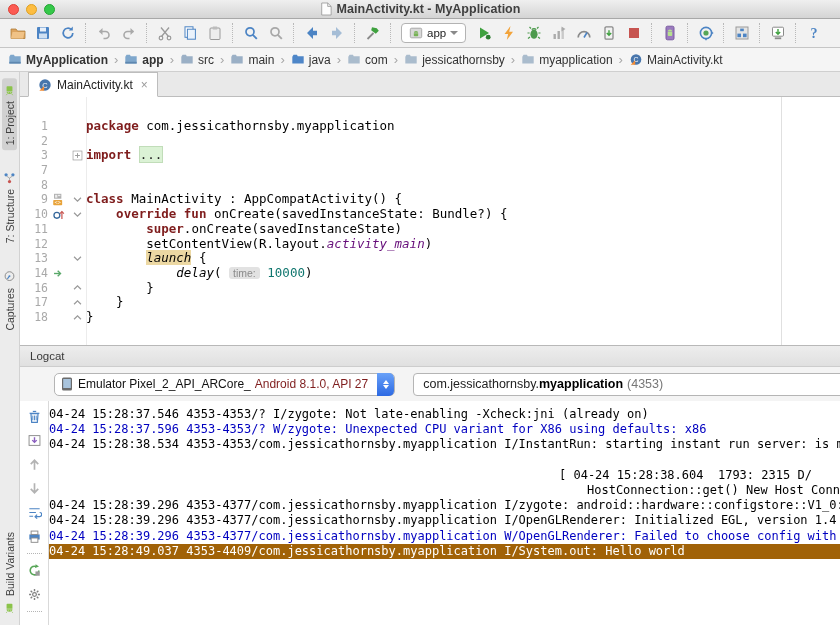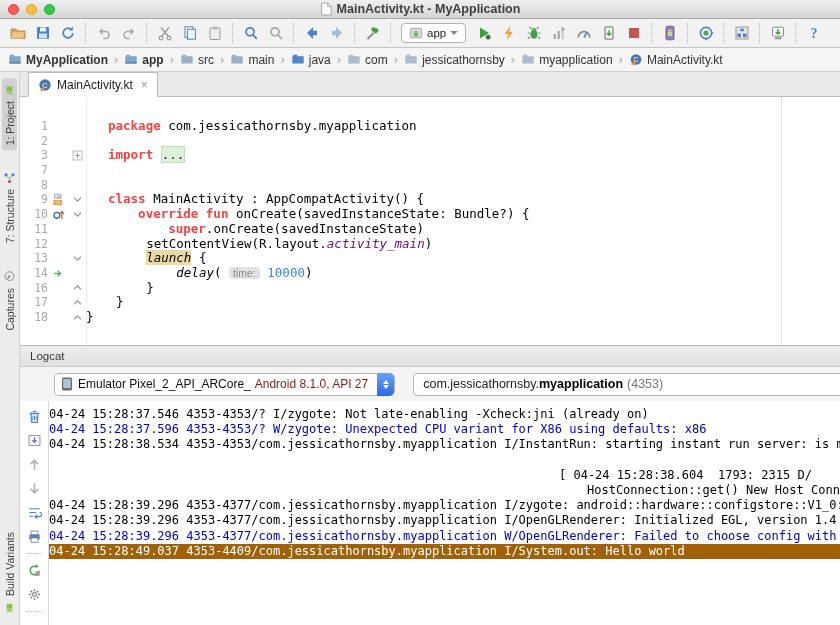--- a/index.html
+++ b/index.html
@@ -65,25 +65,25 @@
     font-family:"DejaVu Sans Mono",monospace; font-size:12.5px; padding-top:22px; }
   .gutter-line { position:absolute; left:66px; top:0; bottom:0; width:1px; background:#ececec; }
   .margin-guide { position:absolute; left:761px; top:0; bottom:0; width:1px; background:#e0e0e0; }
   .code-line { display:flex; height:14.7px; line-height:14.7px; white-space:pre; position:relative; }
   .ln { width:28px; flex:0 0 28px; text-align:right; color:#a9a9a9; font-size:11.5px; }
   .gut { width:20px; flex:0 0 20px; display:flex; align-items:center; justify-content:center; }
   .gut svg { width:13px; height:13px; }
   .fold { width:18px; flex:0 0 18px; display:flex; align-items:center; justify-content:center; }
   .fold svg { width:11px; height:11px; }
   .code-text { flex:1; color:#000; }
-  .s-kw { color:#ef4444; font-weight:bold;padding-left:22px; }
+  .s-kw { color:#7f1d1d; font-weight:bold; }
   .s-pl { color:#000; }
   .s-it { font-style:italic; }
   .s-itp { color:#660e7a; font-style:italic; }
-  .s-num { color:#3b82f6; }
+  .s-num { color:#0f766e; }
   .s-str { color:#008000; font-weight:bold; }
   .s-fold { background:#dbf2d5; border:1px solid #c1ddb9; color:#222; }
   .s-hl { background:#ecd8a3; font-style:italic; color:#000; }
   .hint { background:#e2e2e2; color:#8a8a8a; border-radius:3px; font-size:10.5px; padding:0 4px;
     font-family:"Liberation Sans",sans-serif; display:inline-block; height:12px; line-height:12px; }
 
   
   .logcat-header { height:22px; flex:0 0 22px; background:linear-gradient(#ededed,#e0e0e0);
     border-top:1px solid #b8b8b8; border-bottom:1px solid #cdcdcd; display:flex; align-items:center;
     padding-left:10px; font-size:11.5px; color:#3a3a3a; }

